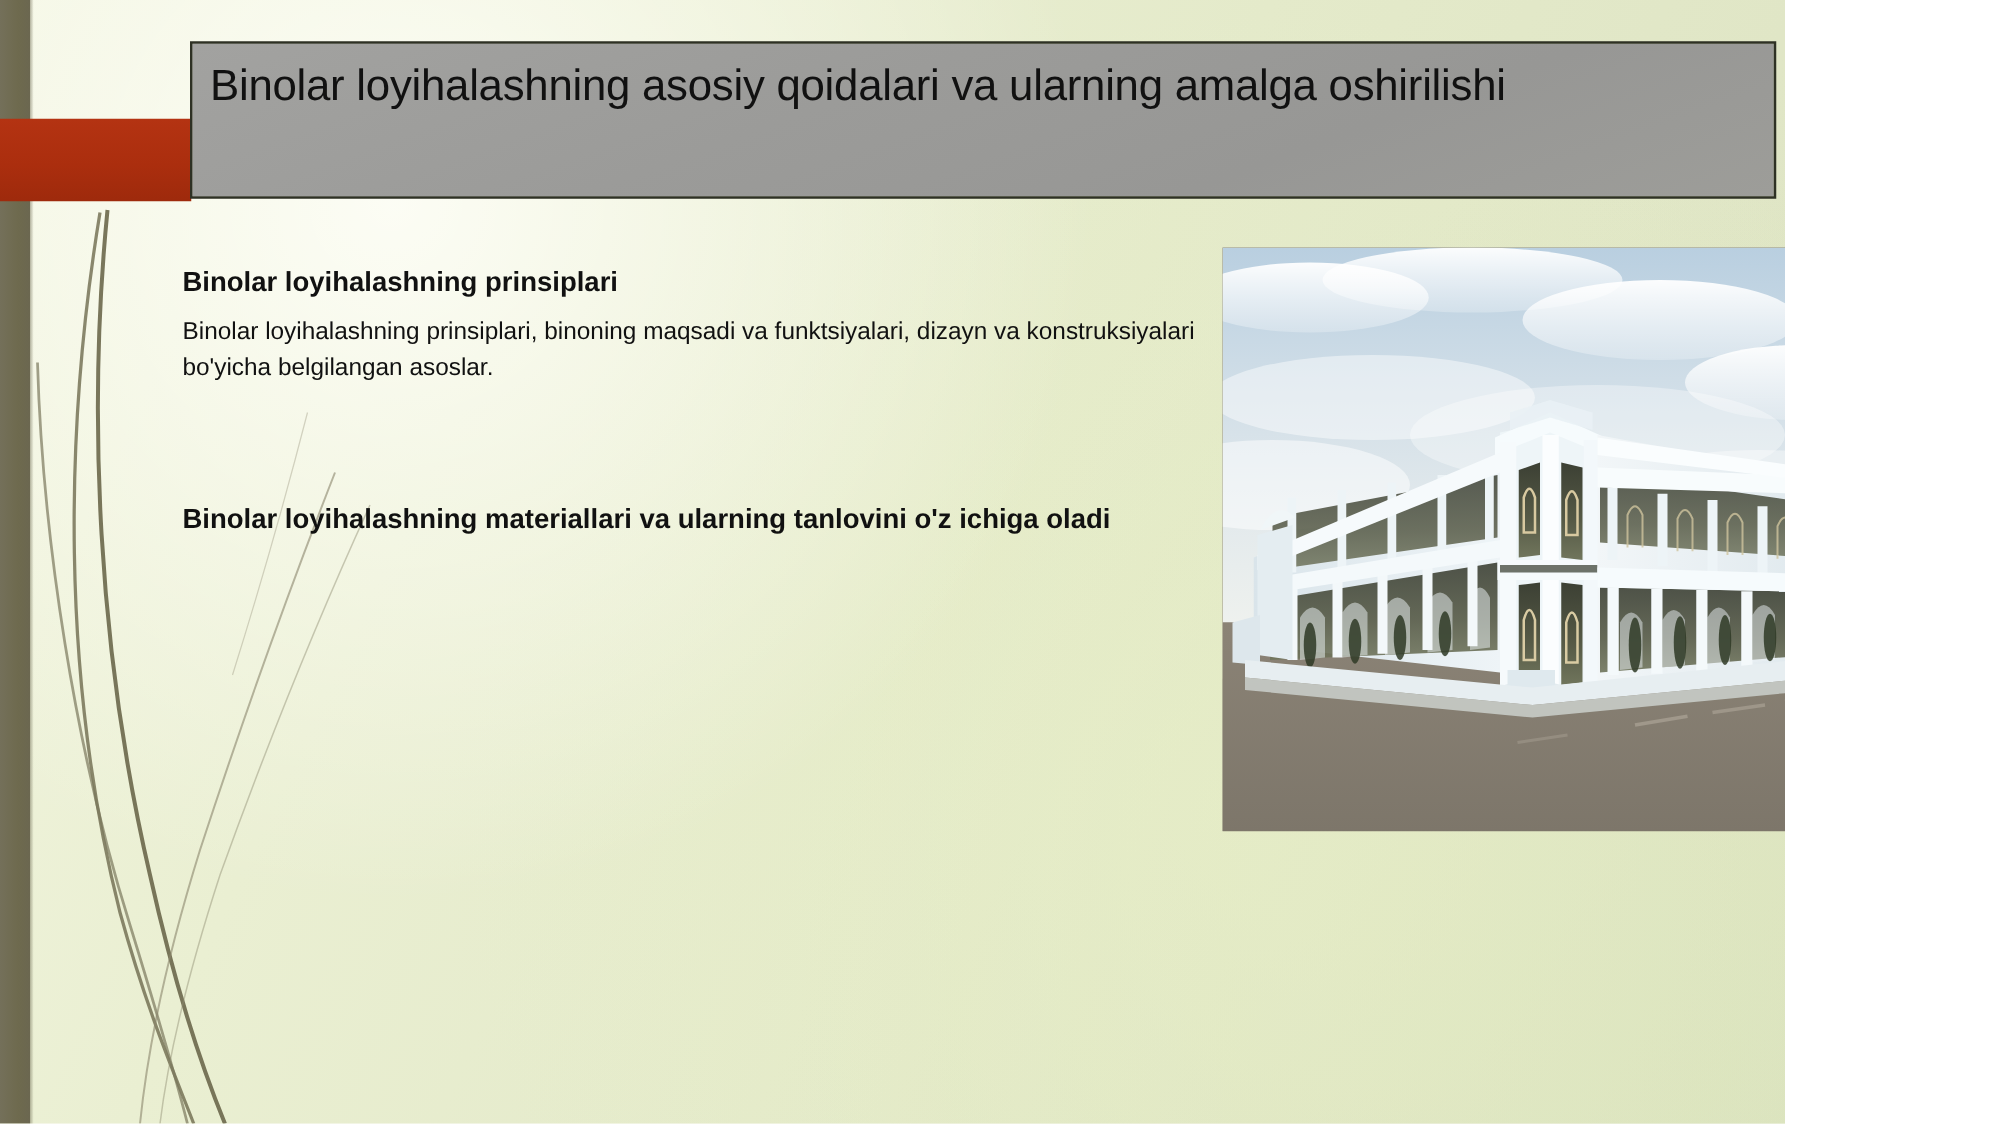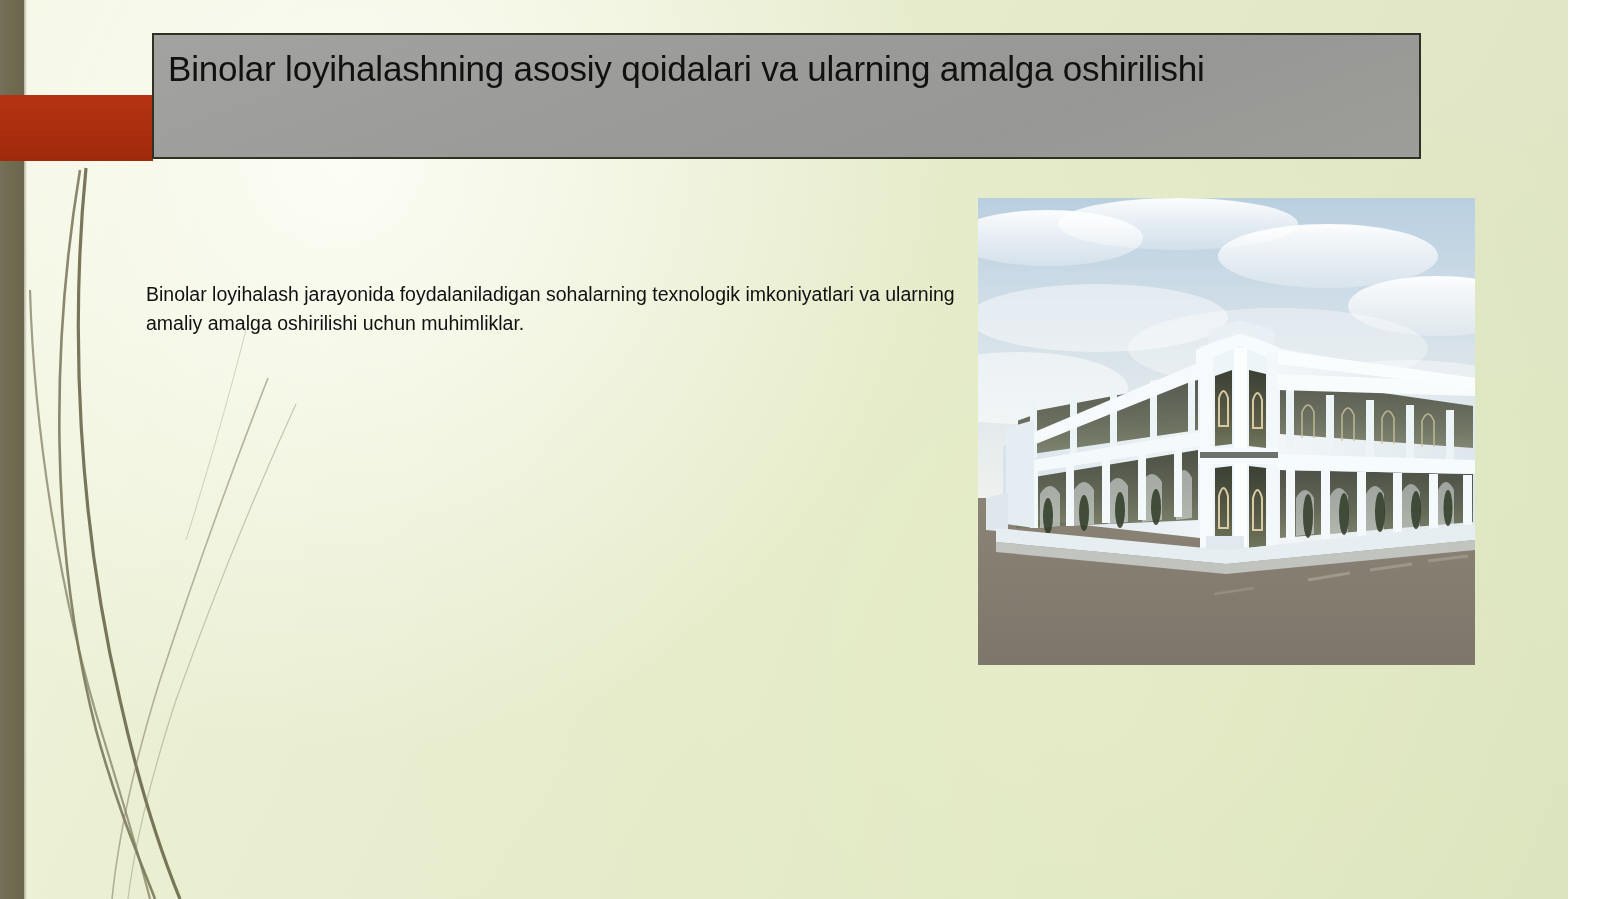--- a/index.html
+++ b/index.html
@@ -2,21 +2,21 @@
 <html><head>
 <meta charset="utf-8">
 <style>
   html, body {
     margin: 0;
     padding: 0;
     background: #ffffff;
   }
   #slide {
     position: relative;
-    width: 1568px;
+    width: 1428px;
     height: 899px;
     overflow: hidden;
     font-family: "Liberation Sans", sans-serif;
     background: linear-gradient(115deg, #f2f5e0 0%, #eaefd2 28%, #e4eaca 55%, #e0e6c6 78%, #dde4c2 100%);
   }
 
   
   .wash {
     position: absolute;
     inset: 0;
@@ -147,29 +147,31 @@
   </svg>
 
   <div class="accent-bar"></div>
 
   <div class="title-plate">
     <div class="title-text">Binolar loyihalashning asosiy qoidalari va ularning amalga oshirilishi</div>
   </div>
 
   <div class="body-col">
 
+    <h2 class="sec-head">Binolar loyihalashning prinsiplari</h2>
     <div class="gap-head-body"></div>
+    <p class="sec-body">Binolar loyihalashning prinsiplari, binoning maqsadi va funktsiyalari, dizayn va konstruksiyalari bo'yicha belgilangan asoslar.</p>
 
     <div class="gap-section-1"></div>
 
     <div class="gap-section-2"></div>
-    <p class="sec-body">Binolar loyihalash jarayonida foydalaniladigan sohalarning texnologik imkoniyatlari va ularning amaliy amalga oshirilishi uchun muhimliklar.</p>
 
     <div class="gap-section-3"></div>
 
+    <h2 class="sec-head">Binolar loyihalashning materiallari va ularning tanlovini o'z ichiga oladi</h2>
     <div class="gap-section-4"></div>
 
   </div>
 
   <div class="photo">
     <svg width="497" height="467" viewBox="0 0 497 467">
       <defs>
         <linearGradient id="sky" x1="0" y1="0" x2="0" y2="1">
           <stop offset="0%" stop-color="#b9cfe0"></stop>
           <stop offset="35%" stop-color="#cfdde7"></stop>

